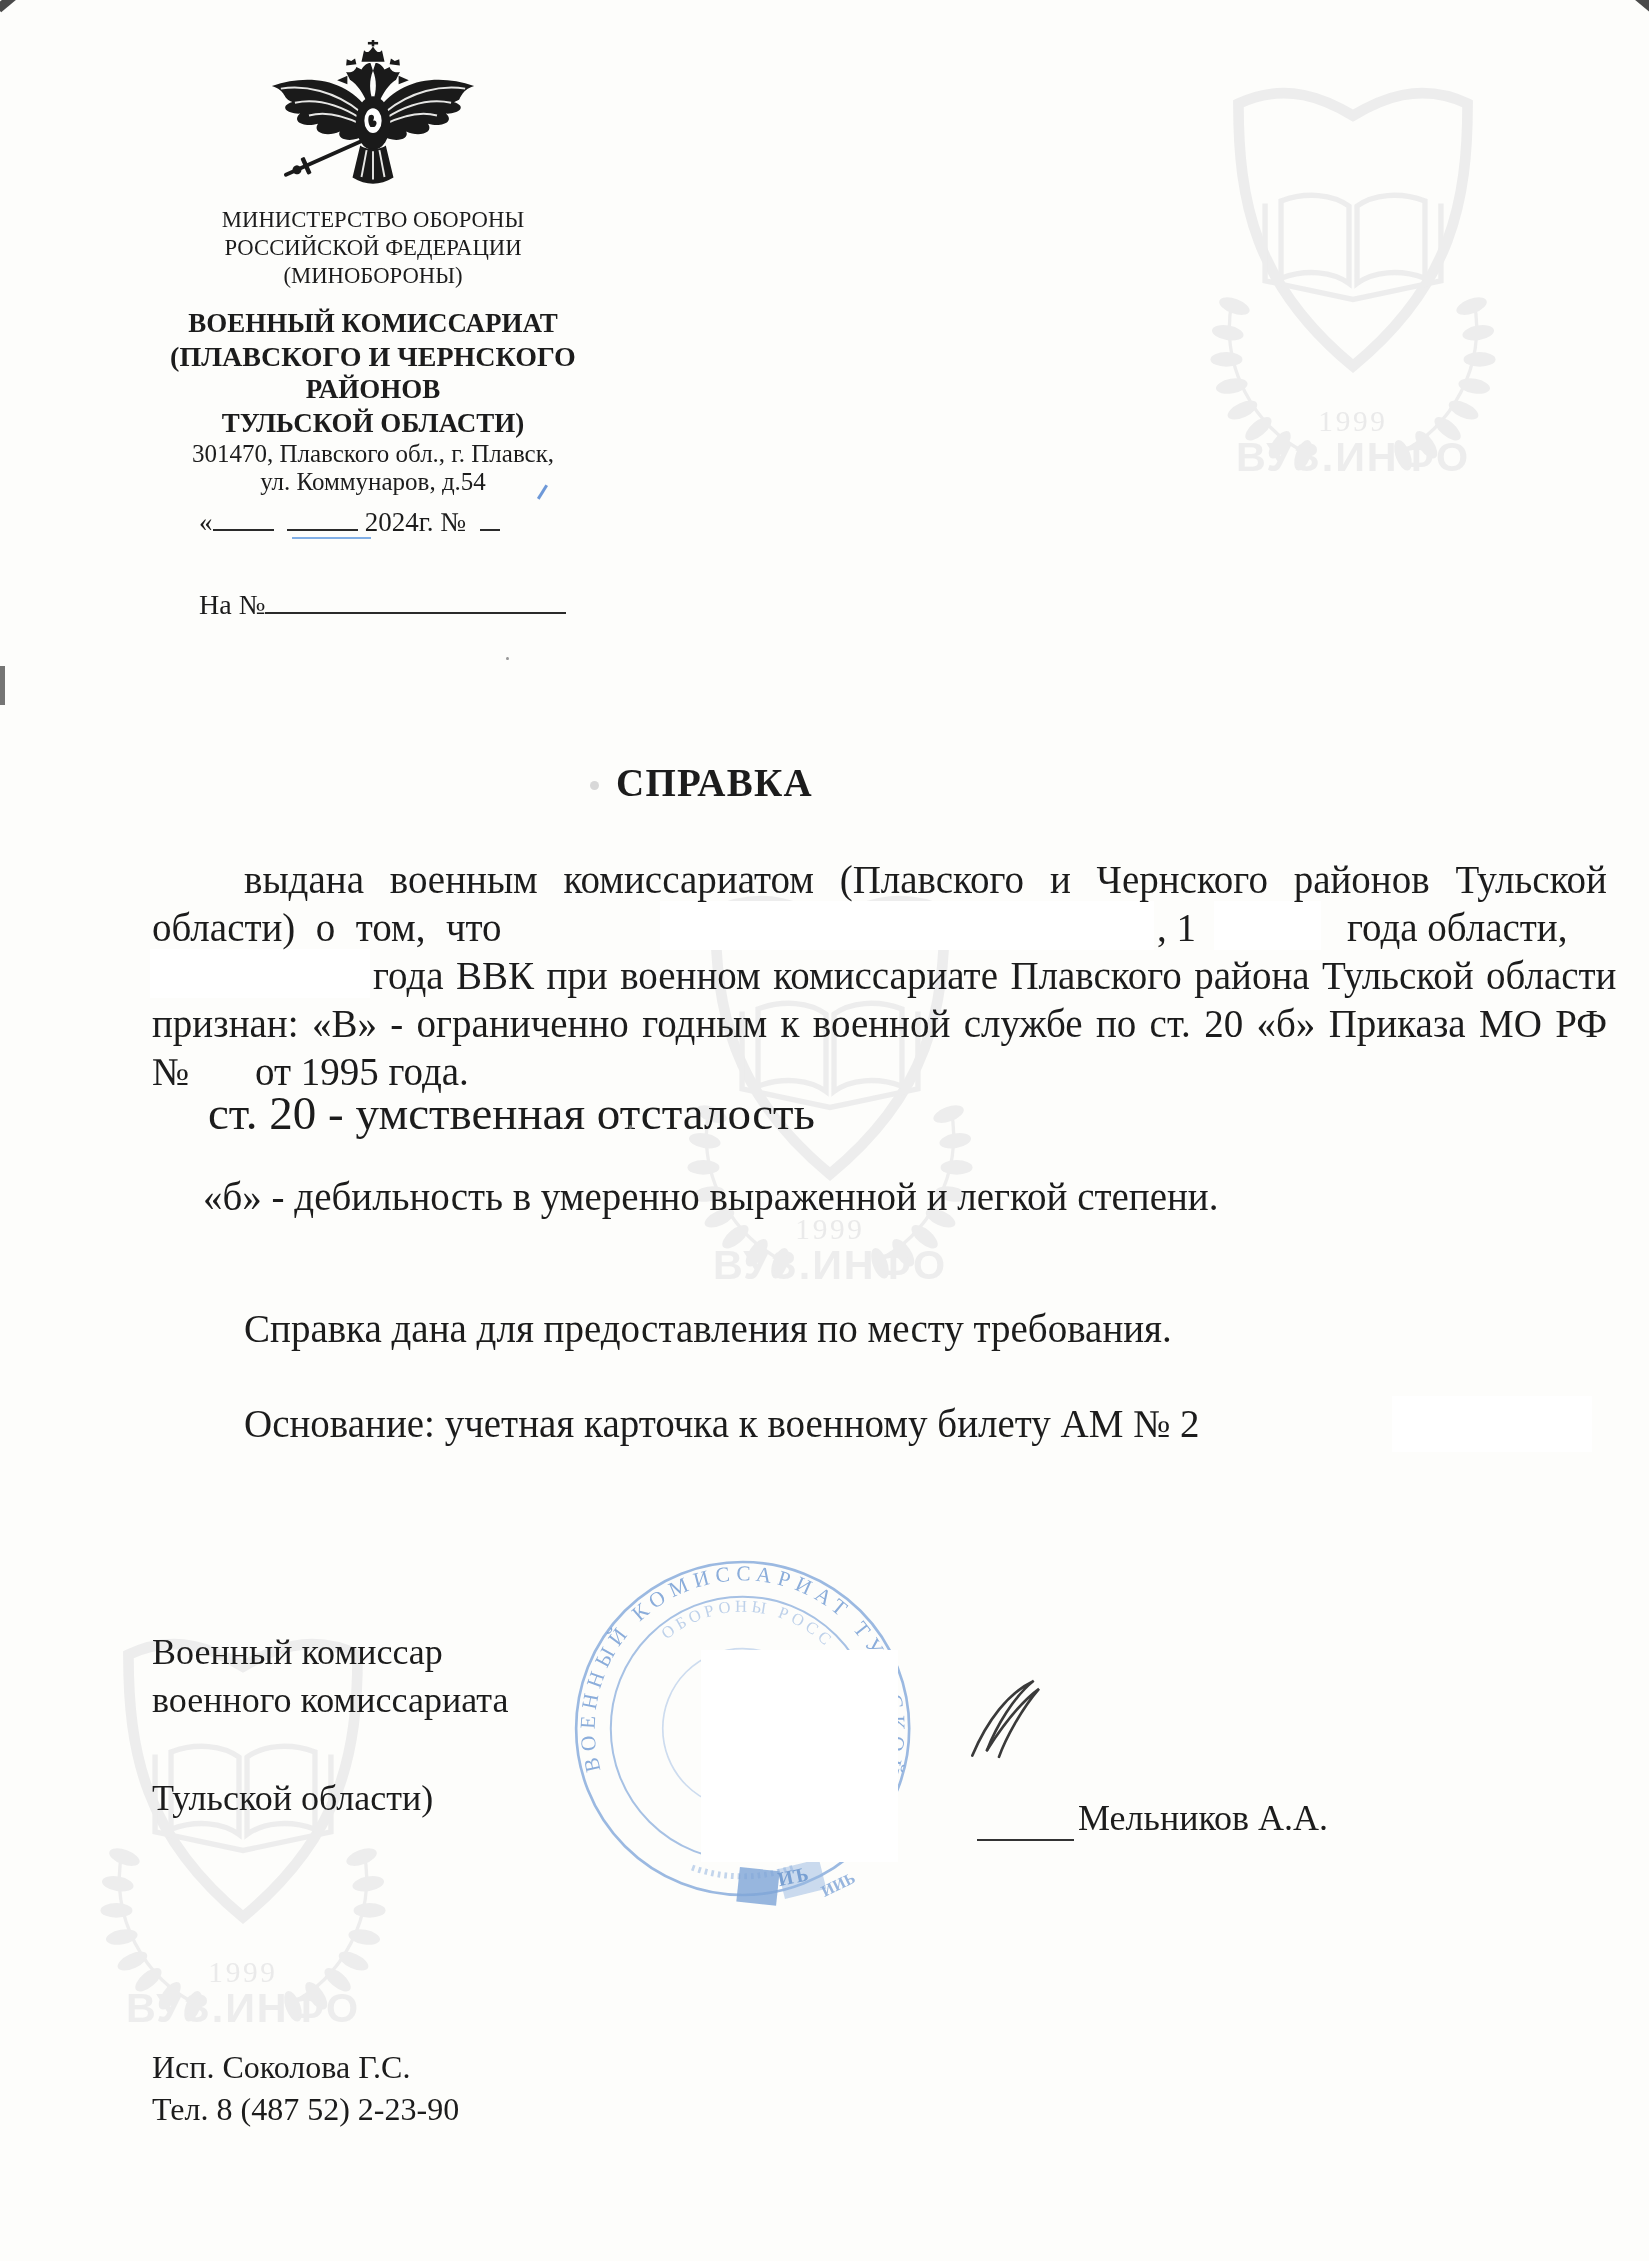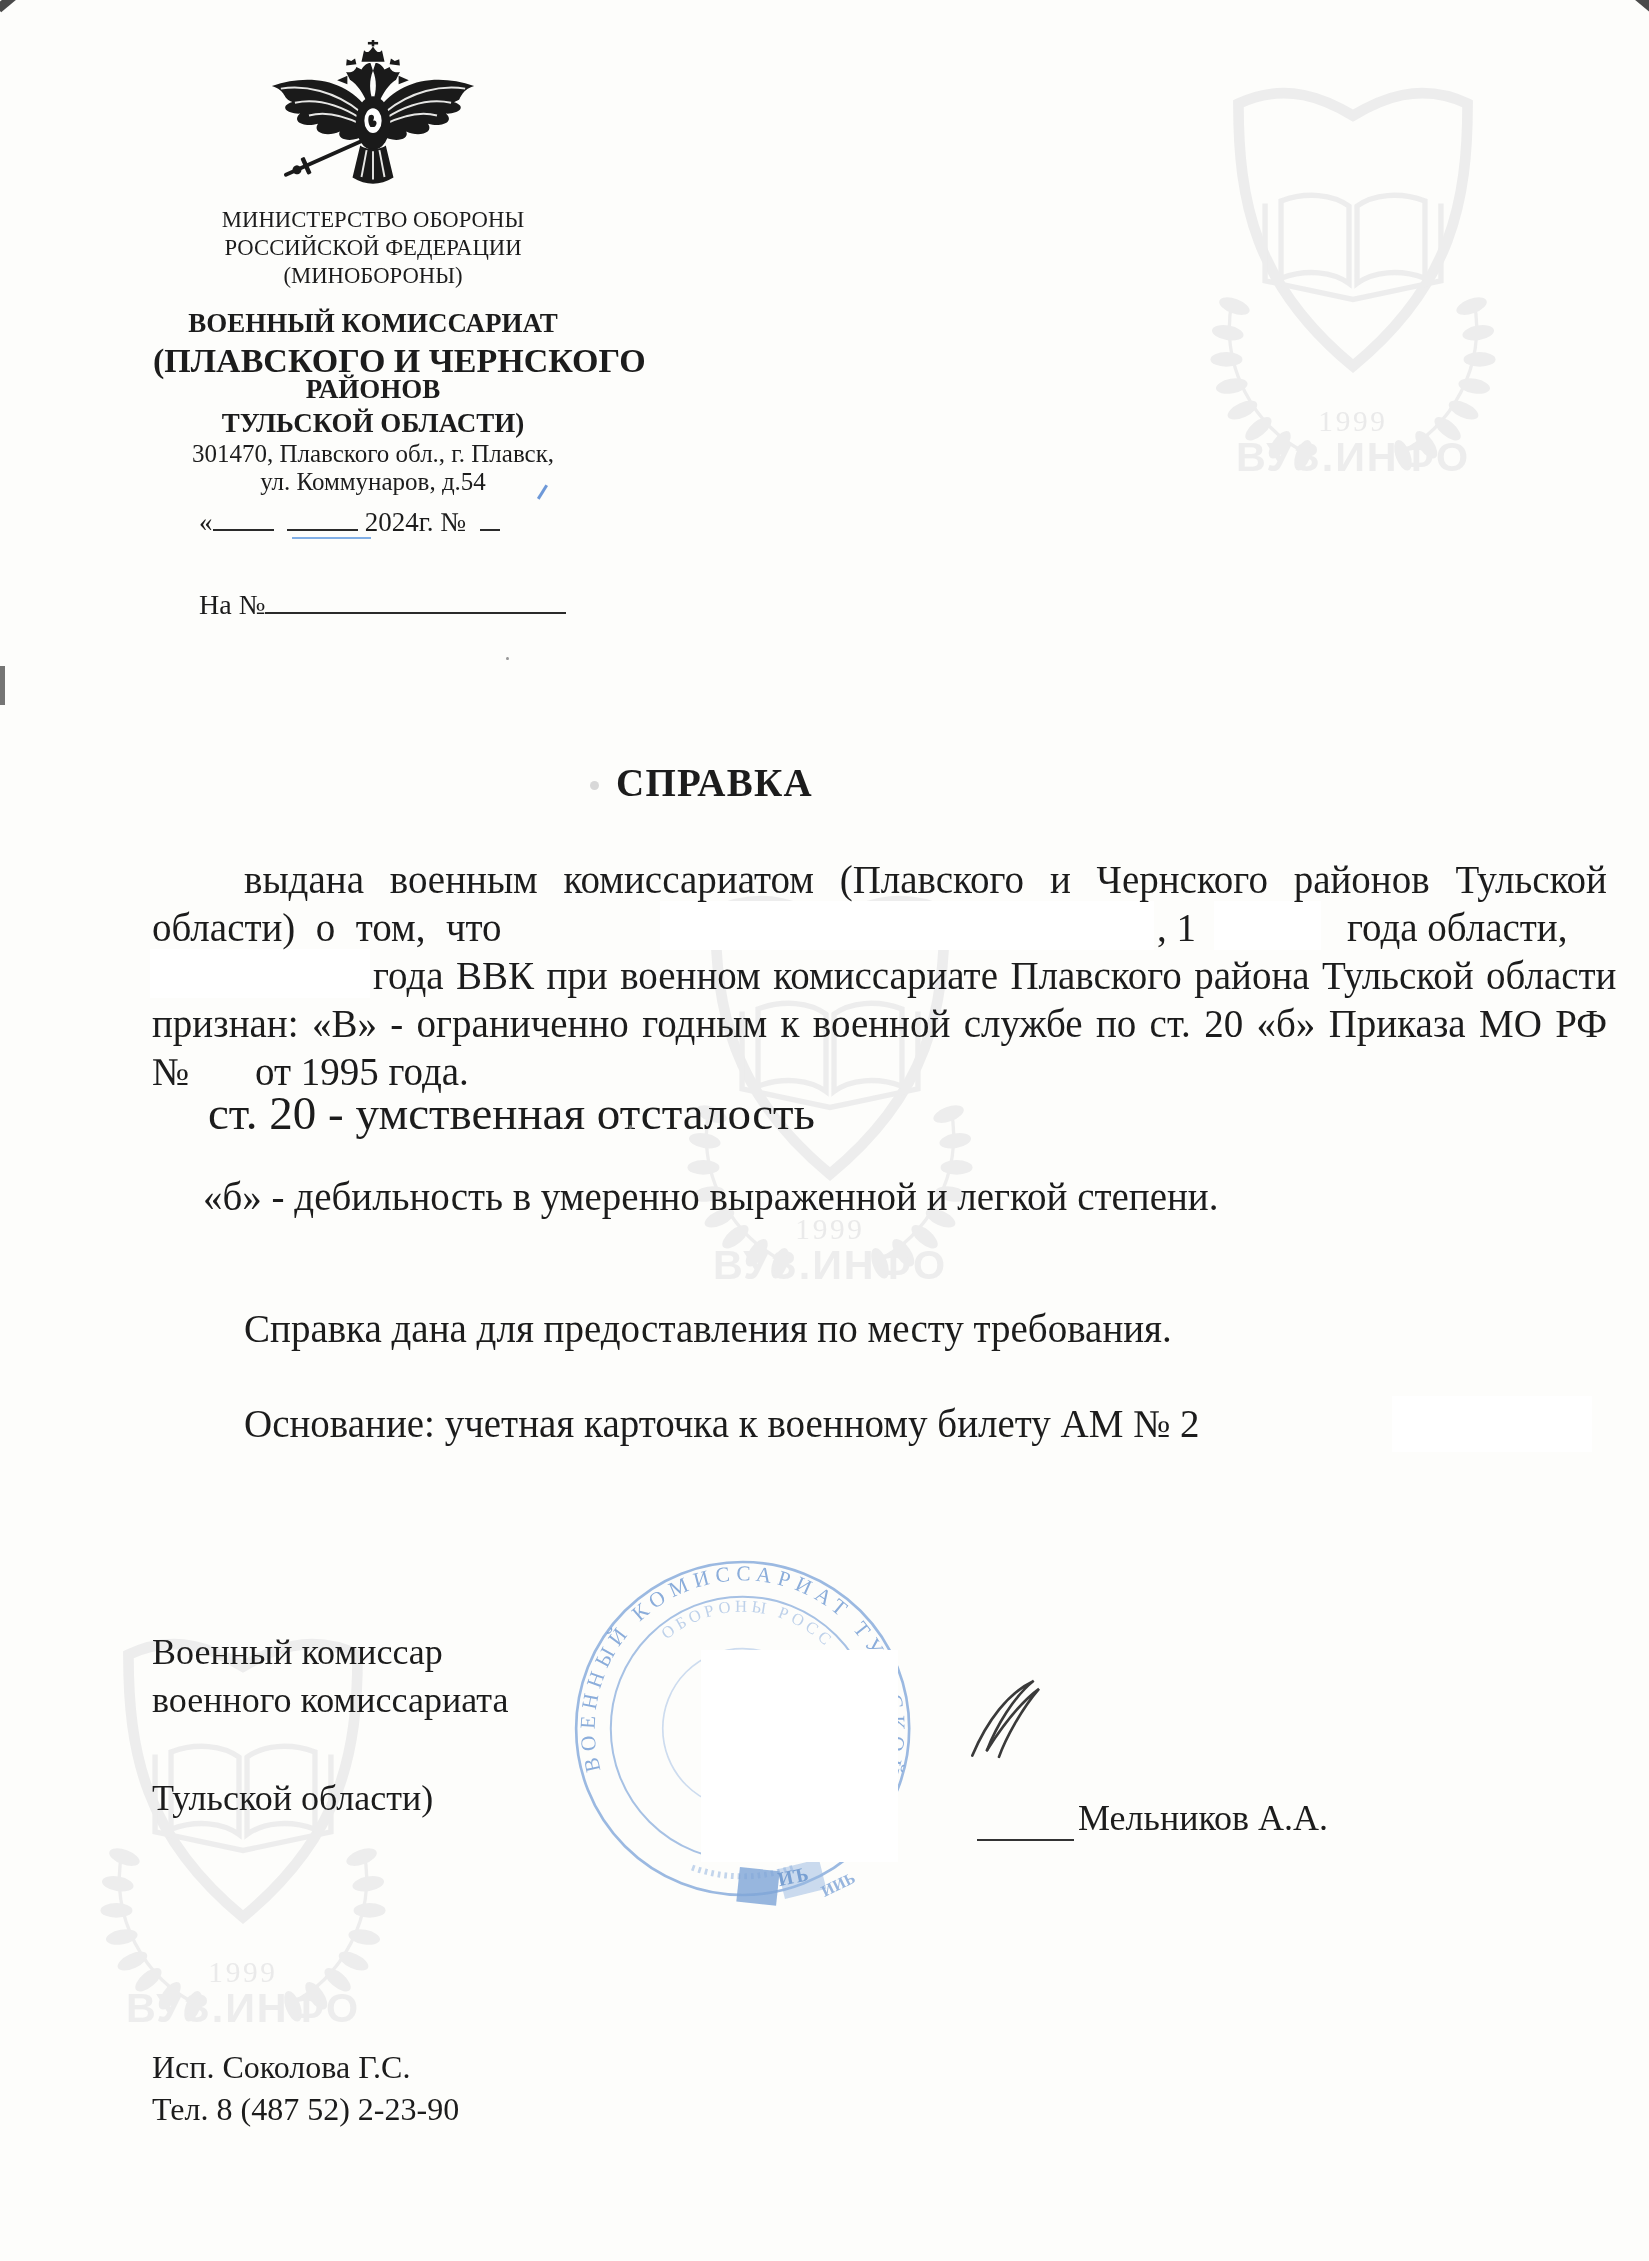--- a/index.html
+++ b/index.html
@@ -125,21 +125,21 @@
       <ellipse cx="170" cy="126" rx="15" ry="21" fill="#ffffff" stroke="#1a1a1a" stroke-width="3"></ellipse>
       <path d="M164,118 C170,114 174,120 170,126 C176,124 178,132 172,136 L166,136 C162,130 162,122 164,118 Z"></path>
     </g>
   </svg>
 
   <div class="t txt center" style="left:153px;top:207px;width:440px;font-size:22.7px;">МИНИСТЕРСТВО ОБОРОНЫ</div>
   <div class="t txt center" style="left:153px;top:235px;width:440px;font-size:22.7px;">РОССИЙСКОЙ ФЕДЕРАЦИИ</div>
   <div class="t txt center" style="left:153px;top:263px;width:440px;font-size:22.7px;">(МИНОБОРОНЫ)</div>
 
   <div class="t txt center" style="left:153px;top:308px;width:440px;font-size:27px;font-weight:bold;">ВОЕННЫЙ КОМИССАРИАТ</div>
-  <div class="t txt center" style="left:153px;top:341px;width:440px;font-size:34px;font-weight:bold;">(ПЛАВСКОГО И ЧЕРНСКОГО</div>
+  <div class="t txt center" style="left:153px;top:341px;width:440px;font-size:28px;font-weight:bold;">(ПЛАВСКОГО И ЧЕРНСКОГО</div>
   <div class="t txt center" style="left:153px;top:374px;width:440px;font-size:27px;font-weight:bold;">РАЙОНОВ</div>
   <div class="t txt center" style="left:153px;top:408px;width:440px;font-size:27px;font-weight:bold;">ТУЛЬСКОЙ ОБЛАСТИ)</div>
 
   <div class="t txt center" style="left:153px;top:440px;width:440px;font-size:25px;">301470, Плавского обл., г. Плавск,</div>
   <div class="t txt center" style="left:153px;top:468px;width:440px;font-size:25px;">ул. Коммунаров, д.54</div>
 
   <div class="t txt" style="left:199px;top:498px;font-size:27px;">
     <span>«</span><span class="blank" style="width:61px;"></span>&nbsp;&nbsp;<span class="blank" style="width:71px;"></span>&nbsp;<span>2024г.</span>&nbsp;<span>№</span>&nbsp;&nbsp;<span class="blank" style="width:20px;"></span>
   </div>
 

